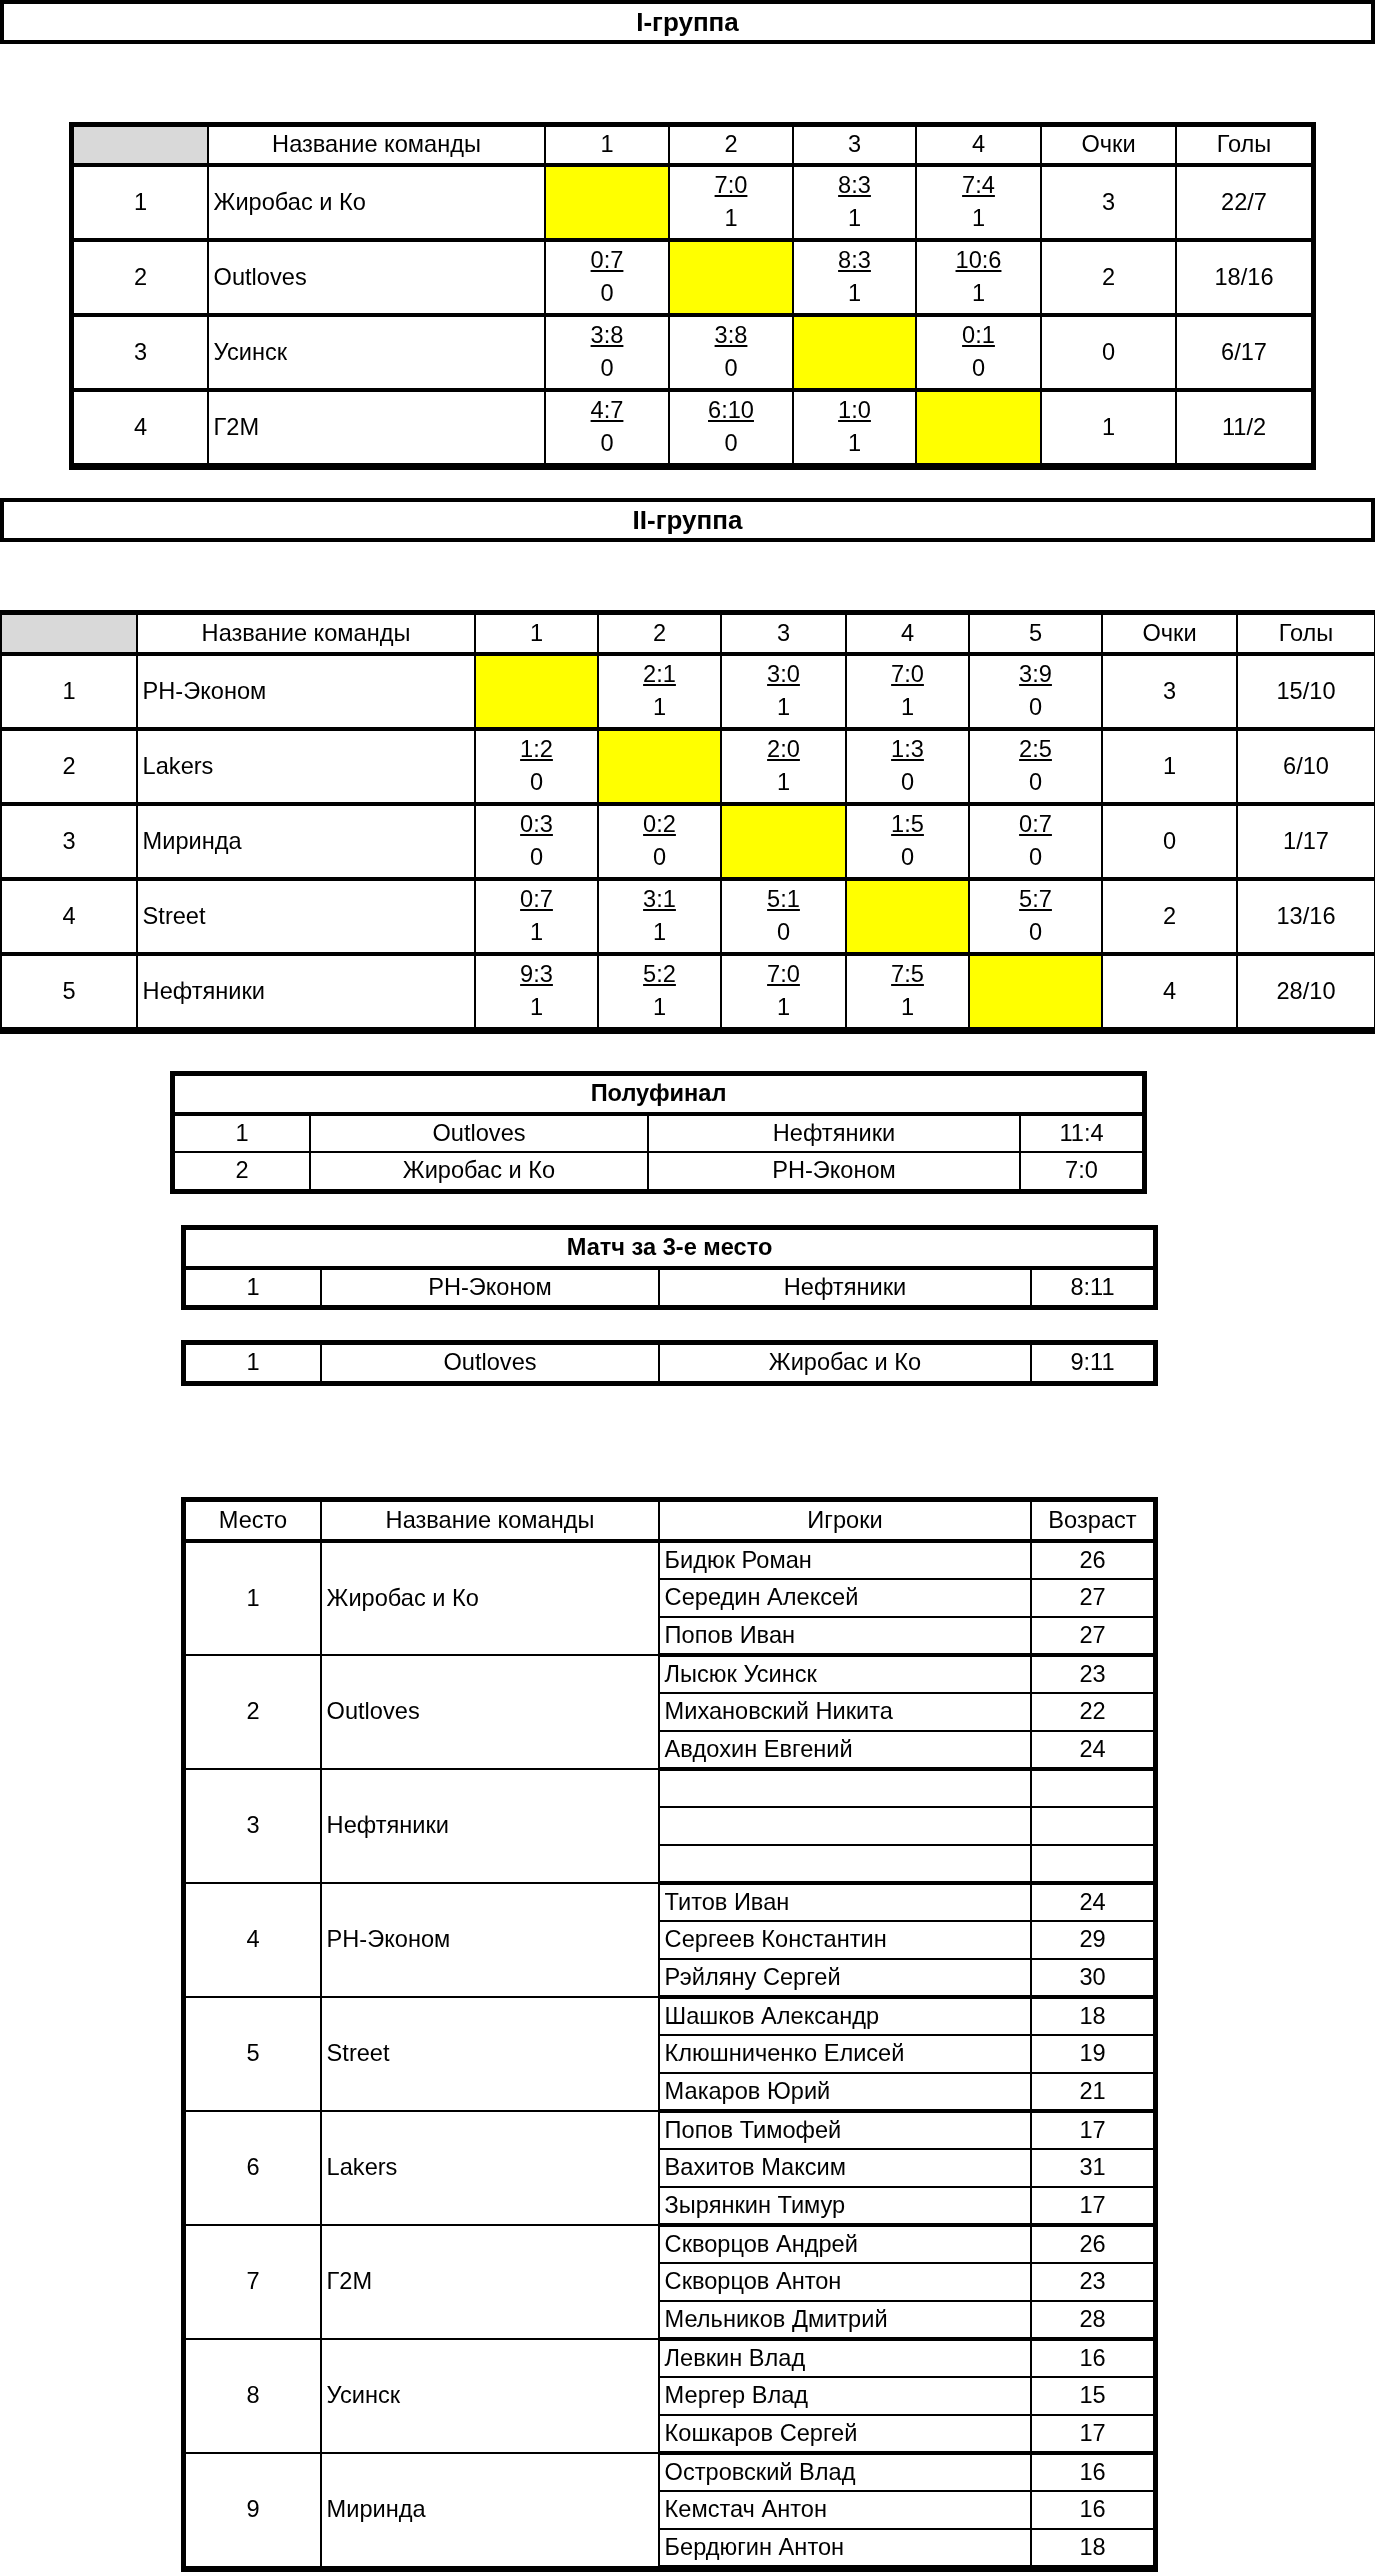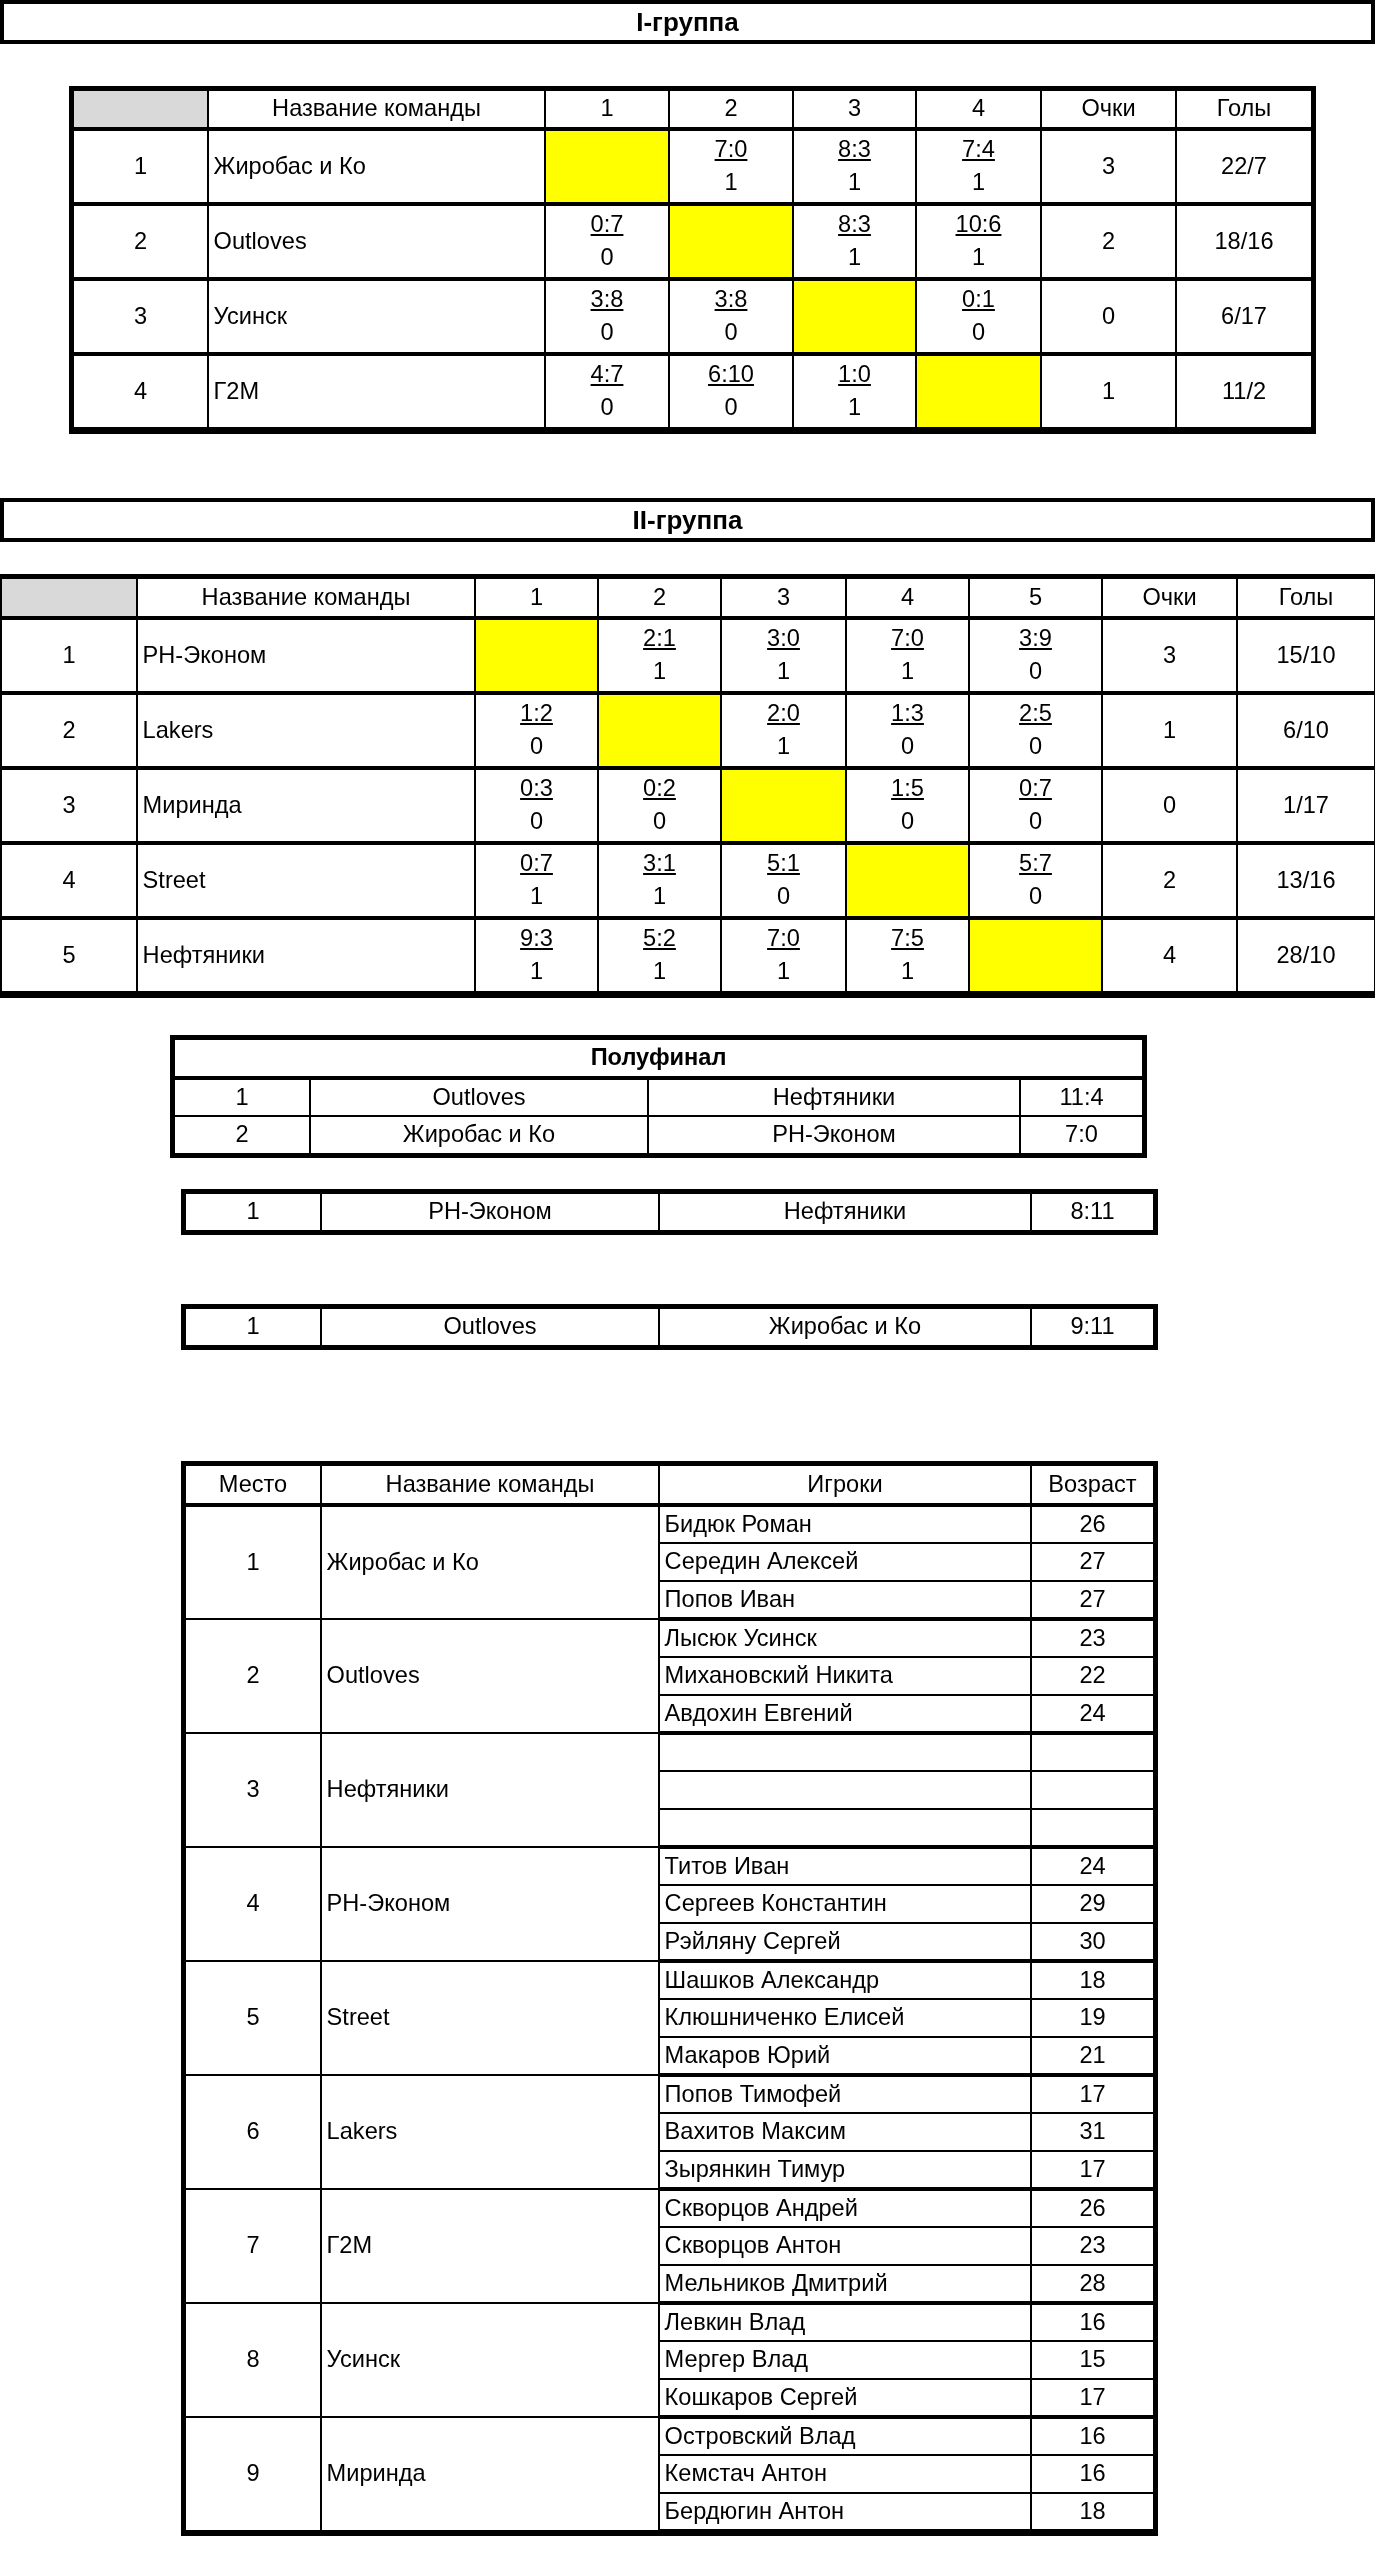--- a/index.html
+++ b/index.html
@@ -1,21 +1,21 @@
 <!DOCTYPE html>
 <html style="font-size:12.2px"><head>
 <meta charset="utf-8">
 <style>
   html, body { margin:0; padding:0; background:#ffffff; }
   body { width:1375px; height:2576px; position:relative; overflow:hidden;
          font-family:"Liberation Sans", "DejaVu Sans", sans-serif; color:#000; }
   .abs { position:absolute; box-sizing:border-box; }
   .title-box { border:4.6px solid #000; background:#fff; display:flex; align-items:center; justify-content:center;
                font-weight:bold; font-size:26px; }
-  table { border-collapse:collapse; position:absolute; table-layout:fixed; }
+  table { border-collapse:collapse; position:absolute; table-layout:fixed;margin-top:36px; }
   td { border:2.3px solid #000; padding:0; text-align:center; vertical-align:middle; font-size:23.6px; line-height:1.1; overflow:hidden; white-space:nowrap; }
   .outer { outline:5.3px solid #000; outline-offset:-2.3px; }
   .thick-b td { border-bottom-width:4.6px; }
   td.name { text-align:left; padding-left:4.6px; }
   td.corner { background:#d9d9d9; }
   td.diag { background:#ffff00; }
   .score { text-decoration:underline; display:block; }
   .pts { display:block; margin-top:7.6px; }
   .match-title td { font-weight:bold; }
   .roster td.player { text-align:left; padding-left:4.6px; }
@@ -298,20 +298,23 @@
     </tbody>
 </table>
 <table id="third" class="outer" style="left:184px;top:1192px;width:969px;">
   <colgroup>
       <col style="width:136px">
       <col style="width:338px">
       <col style="width:372px">
       <col style="width:123px">
     </colgroup>
   <tbody>
+      <tr class="match-title thick-b" style="height: 39px;">
+        <td colspan="4">Матч за 3-е место</td>
+      </tr>
       <tr style="height: 38px;">
         <td>1</td>
         <td>РН-Эконом</td>
         <td>Нефтяники</td>
         <td>8:11</td>
       </tr>
     </tbody>
 </table>
 <table id="fin" class="outer" style="left:184px;top:1307px;width:969px;">
   <colgroup>

